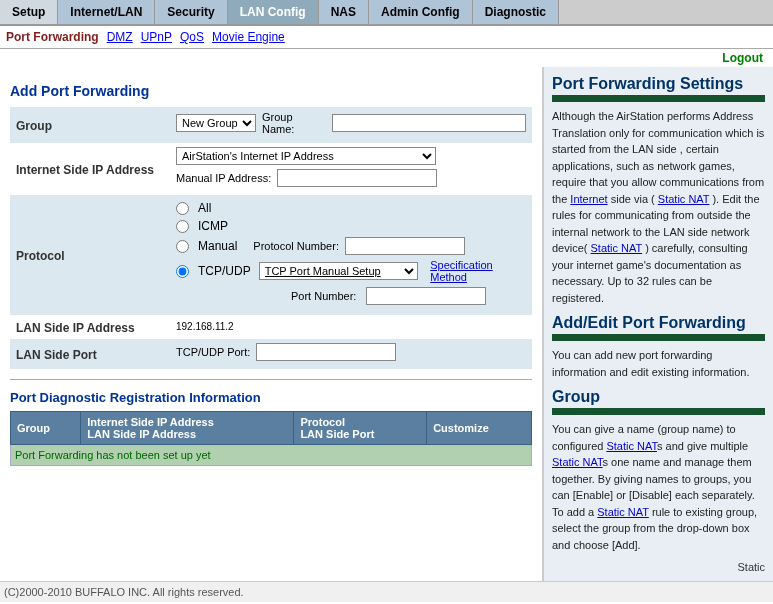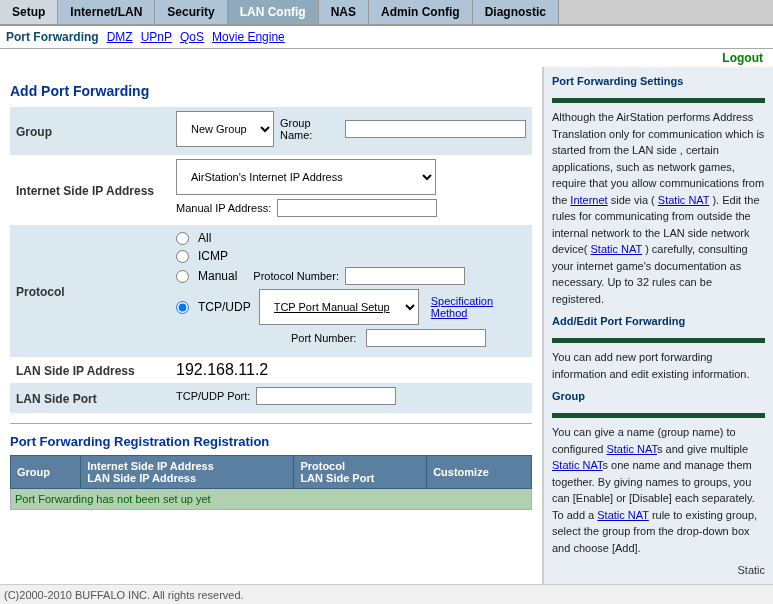--- a/index.html
+++ b/index.html
@@ -10,50 +10,50 @@
     .top-nav a {
       display: inline-block; padding: 5px 12px; font-size: 12px; font-weight: bold;
       color: #000; text-decoration: none; background: #b0c4d8; border-right: 1px solid #999;
     }
     .top-nav a:first-child { background: #d0d8e0; }
     .top-nav a.selected { background: #8faabb; color: #fff; }
 
     
     .sub-nav { display: flex; border-bottom: 1px solid #aaa; padding: 4px 6px; background: #fff; }
     .sub-nav a { margin-right: 8px; font-size: 12px; color: #00f; text-decoration: underline; cursor: pointer; }
-    .sub-nav a.active { color: #0c4a6e; text-decoration: none; font-weight: bold; }
+    .sub-nav a.active { color: #7f1d1d; text-decoration: none; font-weight: bold; }
 
     
     .logout-bar { text-align: right; padding: 2px 10px; }
     .logout-bar a { color: #008000; font-size: 12px; font-weight: bold; text-decoration: none; }
 
     
     .main-layout { display: flex; }
 
     
     .left-panel { flex: 1; padding: 8px 10px; border-right: 1px solid #ccc; min-width: 540px; }
 
     
     .right-panel { width: 230px; padding: 8px; font-size: 11px; background: #e8eef4; border-left: 1px solid #ccc; overflow: hidden; }
-    .right-panel h3 { font-size: 11px; font-weight: bold; color: #003366; border-bottom: 5px solid #14532d; margin-bottom: 6px; padding-bottom: 11px; }
+    .right-panel h3 { font-size: 16px; font-weight: bold; color: #003366; border-bottom: 7px solid #14532d; margin-bottom: 6px; padding-bottom: 2px; }
     .right-panel p { font-size: 11px; color: #222; line-height: 1.5; margin-bottom: 8px; }
     .right-panel a { color: #0000cc; text-decoration: underline; }
 
     
     .section-title { color: #003399; font-size: 14px; font-weight: bold; margin: 8px 0; }
 
     
     .form-table { width: 100%; border-collapse: collapse; }
     .form-table td { padding: 4px 6px; vertical-align: top; }
     .form-table .label-cell { width: 160px; font-weight: bold; color: #333; vertical-align: middle; padding-top: 6px; }
     .form-table .value-cell { }
 
     
     input[type="text"] { border: 1px solid #888; padding: 2px 4px; font-size: 11px; }
-    select { border: 1px solid #888; padding: 10px; font-size: 11px; background: #fff; }
+    select { border: 1px solid #888; padding: 1px; font-size: 11px; background: #fff; }
 
     
     .row-bg { background: #dce8f0; }
 
     
     input[type="radio"] { margin-right: 3px; }
 
     
     .divider { border: none; border-top: 1px solid #aaa; margin: 10px 0; }
 
@@ -180,40 +180,40 @@
               <span style="font-size:11px;">Port Number:</span>
               <input type="text" style="width: 120px; margin-left: 4px;" value="">
             </div>
           </div>
         </td>
       </tr>
 
       <tr>
         <td class="label-cell">LAN Side IP Address</td>
         <td class="value-cell">
-          <span style="font-size:16px;">192.168.11.2</span>
+          <span style="font-size:10px;">192.168.11.2</span>
         </td>
       </tr>
 
       <tr class="row-bg">
         <td class="label-cell">LAN Side Port</td>
         <td class="value-cell">
           <div class="inline-group">
             <span style="font-size:11px;">TCP/UDP Port:</span>
             <input type="text" style="width: 140px;" value="">
           </div>
         </td>
       </tr>
     </tbody>
       </table>
 
 
     <hr class="divider">
 
-    <div class="reg-title">Port Forwarding Registration Registration</div>
+    <div class="reg-title">Port Diagnostic Registration Information</div>
 
     <table class="reg-table">
       <thead>
         <tr>
           <th>Group</th>
           <th>
             <span>Internet Side IP Address</span><br>
             <span>LAN Side IP Address</span>
           </th>
           <th>

